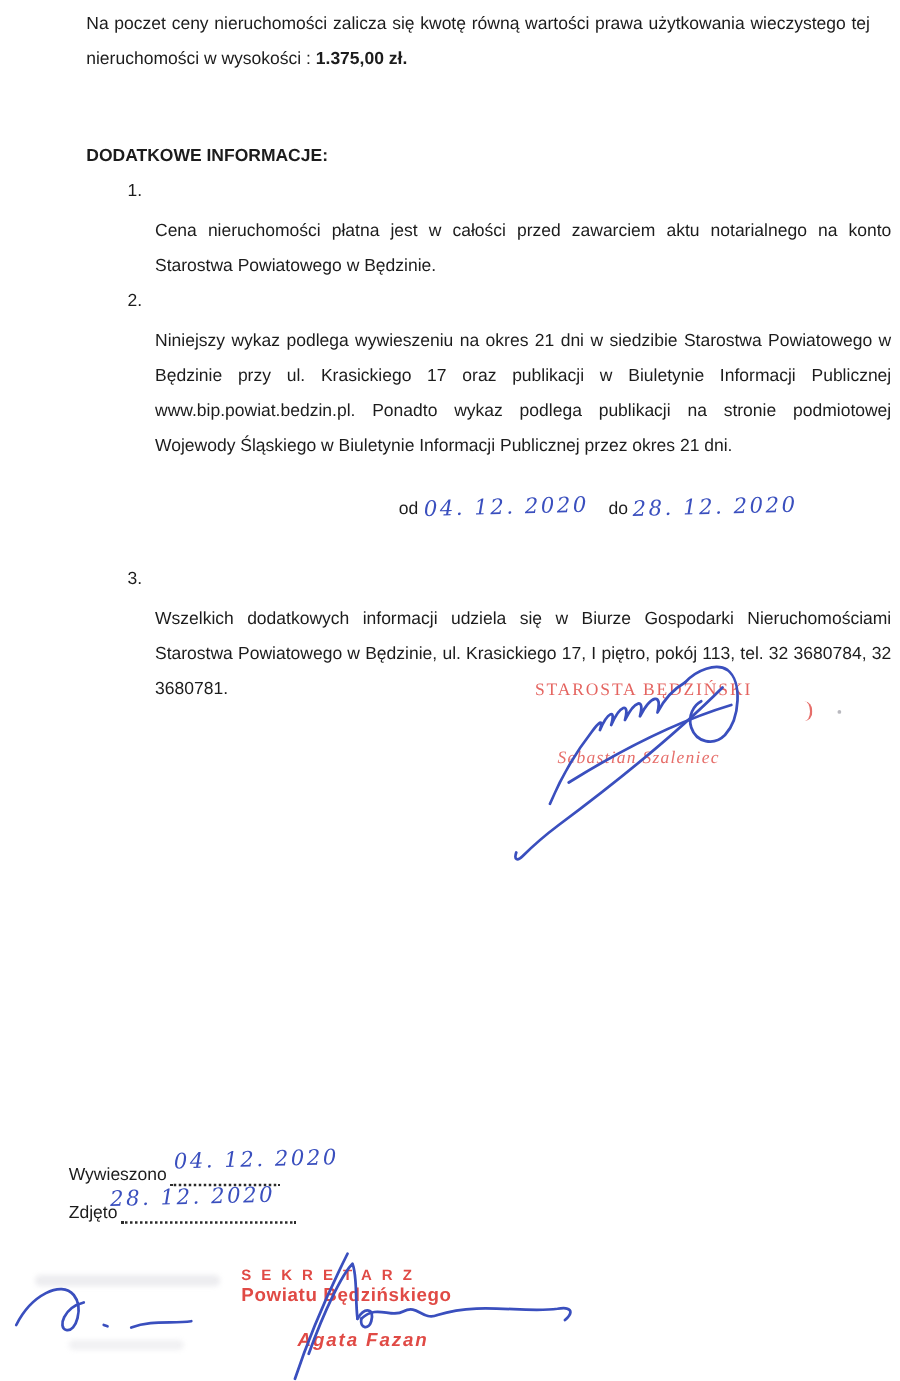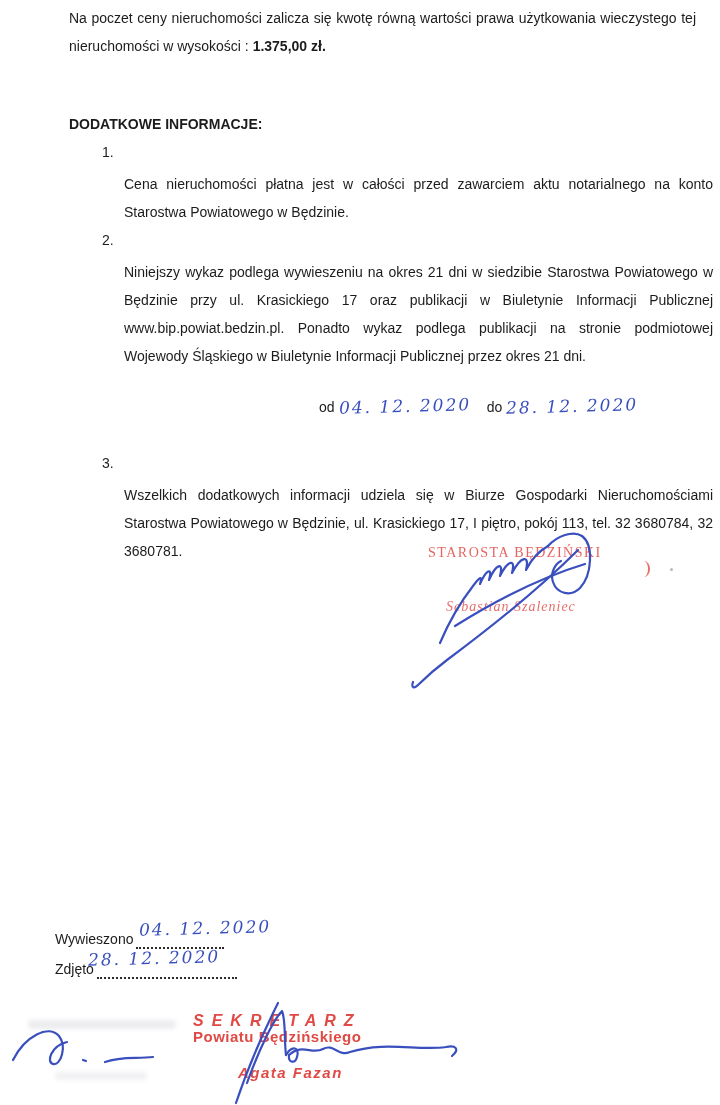--- a/index.html
+++ b/index.html
@@ -122,21 +122,21 @@
 
   
   .stamp-sekretarz {
     position: absolute;
     left: 193px;
     top: 1012px;
     color: var(--stamp-red);
     font-family: "Liberation Sans", sans-serif;
     font-weight: bold;
   }
-  .sk-title { font-size: 16px; line-height: 17px; letter-spacing: 8px; white-space: nowrap; font-style: italic; }
+  .sk-title { font-size: 12px; line-height: 17px; letter-spacing: 8px; white-space: nowrap; }
   .sk-sub { font-size: 15px; line-height: 16px; letter-spacing: 0.5px; white-space: nowrap; }
   .sk-name {
     font-size: 15px;
     line-height: 16px;
     font-style: italic;
     letter-spacing: 1.5px;
     margin: 20px 0 0 45px;
     white-space: nowrap;
   }
 

